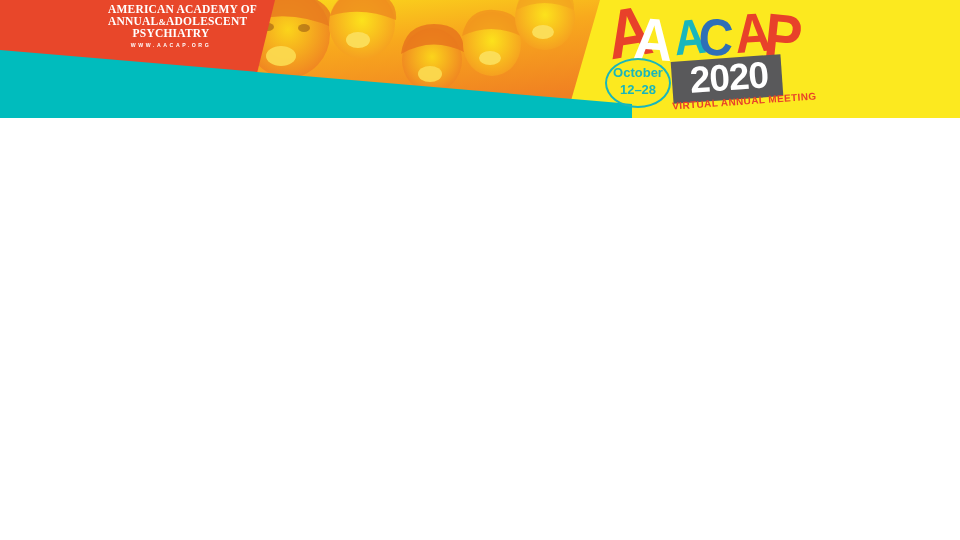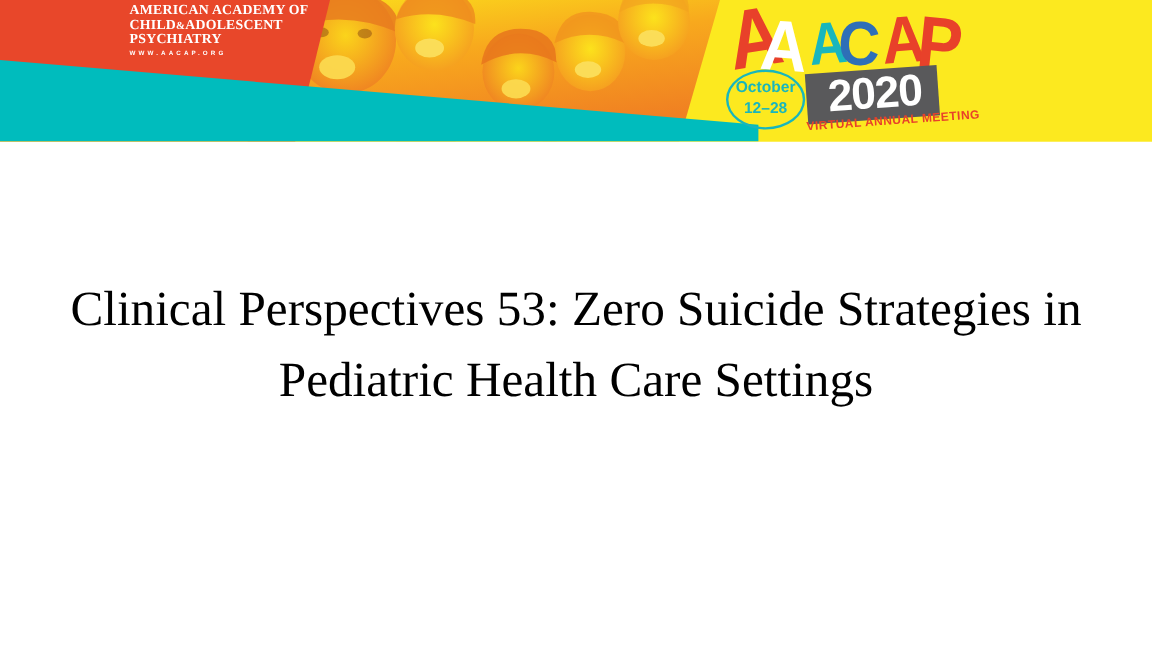--- a/index.html
+++ b/index.html
@@ -41,21 +41,21 @@
     height: 118px;
     display: block;
   }
 
   
   #aacap-wordmark {
     position: absolute;
     left: 108px;
     top: 4px;
     width: 126px;
-    text-align: left;
+    text-align: center;
     color: #ffffff;
     font-family: "Liberation Serif", serif;
     line-height: 1.04;
     letter-spacing: 0.2px;
     pointer-events: none;
   }
   #aacap-wordmark .wm-line {
     display: block;
     font-size: 11.5px;
     font-weight: 700;
@@ -280,21 +280,21 @@
         </g>
       </g>
 
       <polygon points="0,0 275,0 246,118 0,118" fill="#E8472A"></polygon>
 
       <polygon points="0,50 632,104 632,118 0,118" fill="#00BCBD"></polygon>
     </svg>
 
     <div id="aacap-wordmark">
       <span class="wm-line">AMERICAN ACADEMY OF</span>
-      <span class="wm-line"><span>CHILD</span><span class="small">&amp;</span><span>ADOLESCENT</span></span>
+      <span class="wm-line"><span>ANNUAL</span><span class="small">&amp;</span><span>ADOLESCENT</span></span>
       <span class="wm-line">PSYCHIATRY</span>
       <span class="wm-url">WWW.AACAP.ORG</span>
     </div>
 
     <div id="meeting-logo">
       <span class="aacap-letter" id="letter-a0">A</span>
       <span class="aacap-letter" id="letter-a1">A</span>
       <span class="aacap-letter" id="letter-a2">A</span>
       <span class="aacap-letter" id="letter-c">C</span>
       <span class="aacap-letter" id="letter-a3">A</span>
@@ -306,17 +306,14 @@
 
       <div id="date-oval"></div>
       <div id="date-text">
         <span class="d-line">October</span>
         <span class="d-line">12–28</span>
       </div>
     </div>
 
   </div>
 
-  <div id="title-block">
-    <h1 id="slide-title">Clinical Perspectives 53: Zero Suicide Strategies in Pediatric Health Care Settings</h1>
-  </div>
 
 </div>
 
 </body></html>

